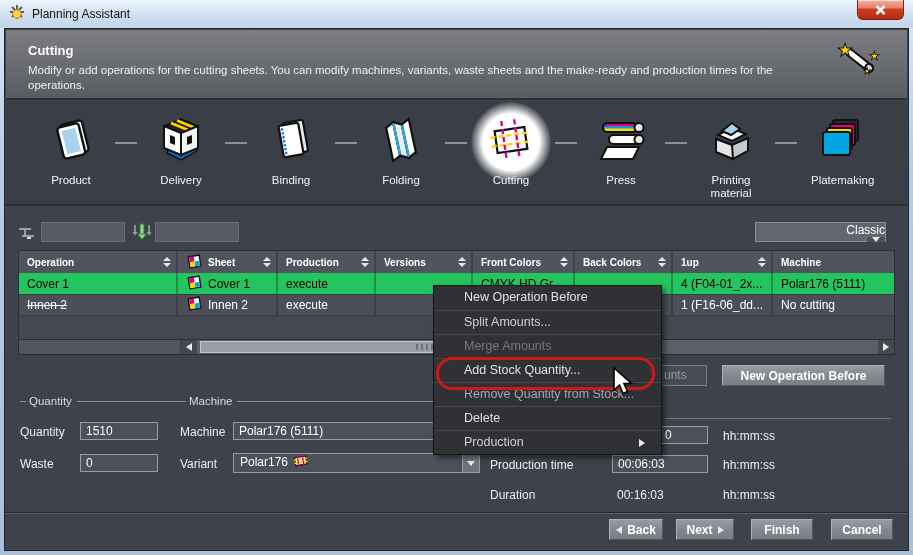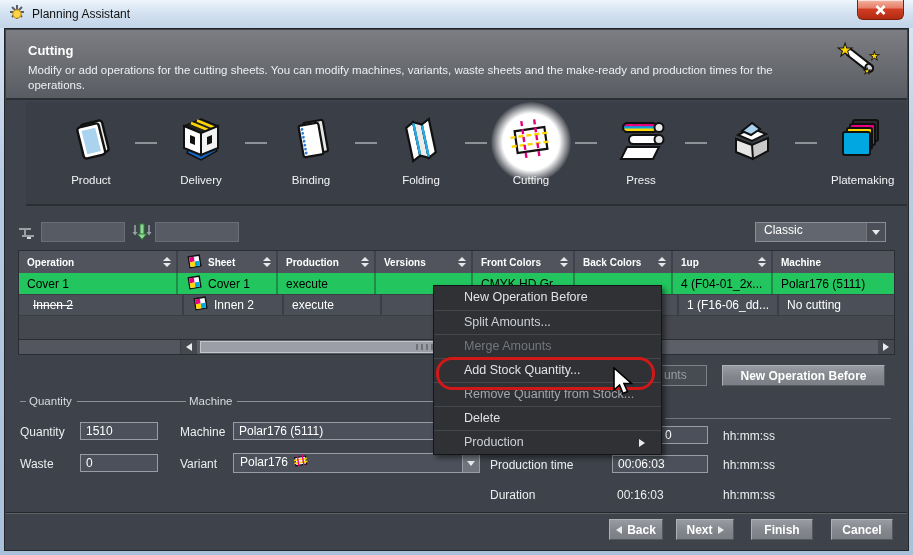--- a/index.html
+++ b/index.html
@@ -25,37 +25,37 @@
     background:#3d424b; border:1px solid #23262b; }
   .header-band { position:absolute; left:1px; right:1px; top:1px; height:70px;
     background:linear-gradient(#7c7e83,#63666b 70%,#595c62);
     border-bottom:2px solid #2b2e33; }
   .header-title { position:absolute; left:22px; top:13px; font-size:13px; font-weight:bold; color:#fff; }
   .header-desc { position:absolute; left:22px; top:33px; width:760px;
     font-size:11.5px; line-height:15px; color:#eef0f2; }
   .wand { position:absolute; right:20px; top:6px; }
   
   .steps-band { position:absolute; left:1px; right:1px; top:73px; height:104px;
-    background:#3a3e46; border-bottom:2px solid #2b2e33;margin-left:20px; }
+    background:#3a3e46; border-bottom:2px solid #2b2e33; }
   .steps-row { position:absolute; left:10px; top:8px; display:flex; }
   .step { width:110px; position:relative; text-align:center; }
   .icon-cell { height:64px; display:flex; align-items:center; justify-content:center; position:relative; }
   .step:not(:last-child) .icon-cell::after { content:""; position:absolute; right:-11px; top:32px;
     width:22px; height:2px; background:#8e9298; }
   .glow { position:absolute; width:80px; height:80px; left:15px; top:-8px; border-radius:50%;
     background:radial-gradient(circle,#ffffff 0%,#ffffff 50%,rgba(255,255,255,0) 72%); }
   .icon-cell svg { position:relative; }
   .step-label { font-size:11.5px; color:#f3f4f6; line-height:13px; }
   .step-label .wrap { display:inline-block; max-width:60px; }
   
   .flt-icon { position:absolute; }
   .flt { position:absolute; height:20px; width:84px; background:#575b63;
     border:1px solid #6a6e76; color:#fff; font-size:12px; padding:0 4px; }
   .view-select { position:absolute; left:750px; top:193px; width:131px; height:20px;
-    background:#62666e; border:1px solid #8a8d93; display:flex; align-items:flex-start; cursor:default; }
+    background:#62666e; border:1px solid #8a8d93; display:flex; align-items:flex-end; cursor:default;flex-direction:column; }
   .view-select .vs-text { flex:1; padding-left:8px; font-size:12px; color:#fff; }
   .vs-arrow { width:19px; height:100%; background:#4c4f57; border-left:1px solid #74787e;
     display:flex; align-items:center; justify-content:center; }
   .tri-down { width:0; height:0; border-left:4px solid transparent; border-right:4px solid transparent;
     border-top:5px solid #e8eaec; }
   
   .table { position:absolute; left:13px; top:221px; width:877px; border:1px solid #2a2d33; }
   .thead { display:flex; height:22px; background:#51545c; }
   .hc { display:flex; align-items:center; padding:0 5px 0 8px; border-right:2px solid #3d424b;
     font-size:10px; font-weight:bold; color:#fff; }
@@ -64,21 +64,21 @@
   .sort { display:flex; flex-direction:column; align-items:center; gap:2px; margin-left:3px; }
   .sort i { display:block; width:0; height:0; border-left:4px solid transparent; border-right:4px solid transparent; }
   .sort .up { border-bottom:4px solid #e6e8ea; }
   .sort .dn { border-top:4px solid #e6e8ea; }
   .c0{width:159px}.c1{width:100px}.c2{width:98px}.c3{width:97px}.c4{width:102px}.c5{width:98px}.c6{width:100px}.c7{flex:1}
   .trow { display:flex; height:21px; }
   .trow .td { display:flex; align-items:center; padding:0 6px 0 8px; font-size:12px;
     border-right:2px solid rgba(30,33,38,.35); white-space:nowrap; overflow:hidden; }
   .trow .td:last-child { border-right:none; }
   .row-sel { background:#22c55e; color:#000; }
-  .row-n { background:#4b4f57; color:#fff; border-top:1px solid #3a3d44;padding-left:6px; }
+  .row-n { background:#4b4f57; color:#fff; border-top:1px solid #3a3d44; }
   .struck { text-decoration:line-through; }
   .sheet-ic { margin-right:6px; flex:none; }
   .tempty { height:24px; background:#45484f; border-top:1px solid #3a3d44; }
   .tscroll { height:15px; display:flex; background:#53565e; border-top:1px solid #2a2d33; }
   .lpane { width:162px; border-right:1px solid #3a3d44; }
   .sbtn { width:16px; background:#45484f; display:flex; align-items:center; justify-content:center; }
   .tri-l { width:0;height:0;border-top:4px solid transparent;border-bottom:4px solid transparent;border-right:6px solid #e8eaec; }
   .tri-r { width:0;height:0;border-top:4px solid transparent;border-bottom:4px solid transparent;border-left:6px solid #e8eaec; }
   .track { flex:1; background:#5c5f67; position:relative; }
   .thumb { position:absolute; left:3px; top:1px; bottom:1px; width:452px;
@@ -282,20 +282,21 @@
             <span>
           <svg width="50" height="50">
             <g stroke="#111" stroke-width="2">
               <path d="M12 20 L25 13 L40 19 L26 26 Z" fill="#fff"></path>
               <path d="M16 16 L26 8 L34 14 L25 20 Z" fill="#a9d3ef"></path>
               <path d="M10 24 L26 30 L42 23 L42 36 L27 44 L10 37 Z" fill="#c9c9c9"></path>
               <path d="M10 24 L26 30 L27 44 L10 37 Z" fill="#e6e6e6"></path>
             </g>
           </svg></span>
         </div>
+        <div class="step-label"><span class="wrap">Printing material</span></div>
       </div>
       <div class="step">
         <div class="icon-cell">
             <span>
           <svg width="48" height="50">
             <g stroke="#111" stroke-width="2">
               <rect x="16" y="5" width="25" height="21" rx="2" fill="#2b2b2b"></rect>
               <rect x="13" y="9" width="25" height="21" rx="2" fill="#e6007e"></rect>
               <rect x="10" y="13" width="25" height="21" rx="2" fill="#ffd500"></rect>
               <rect x="6" y="17" width="27" height="23" rx="2" fill="#00a7e1"></rect>

